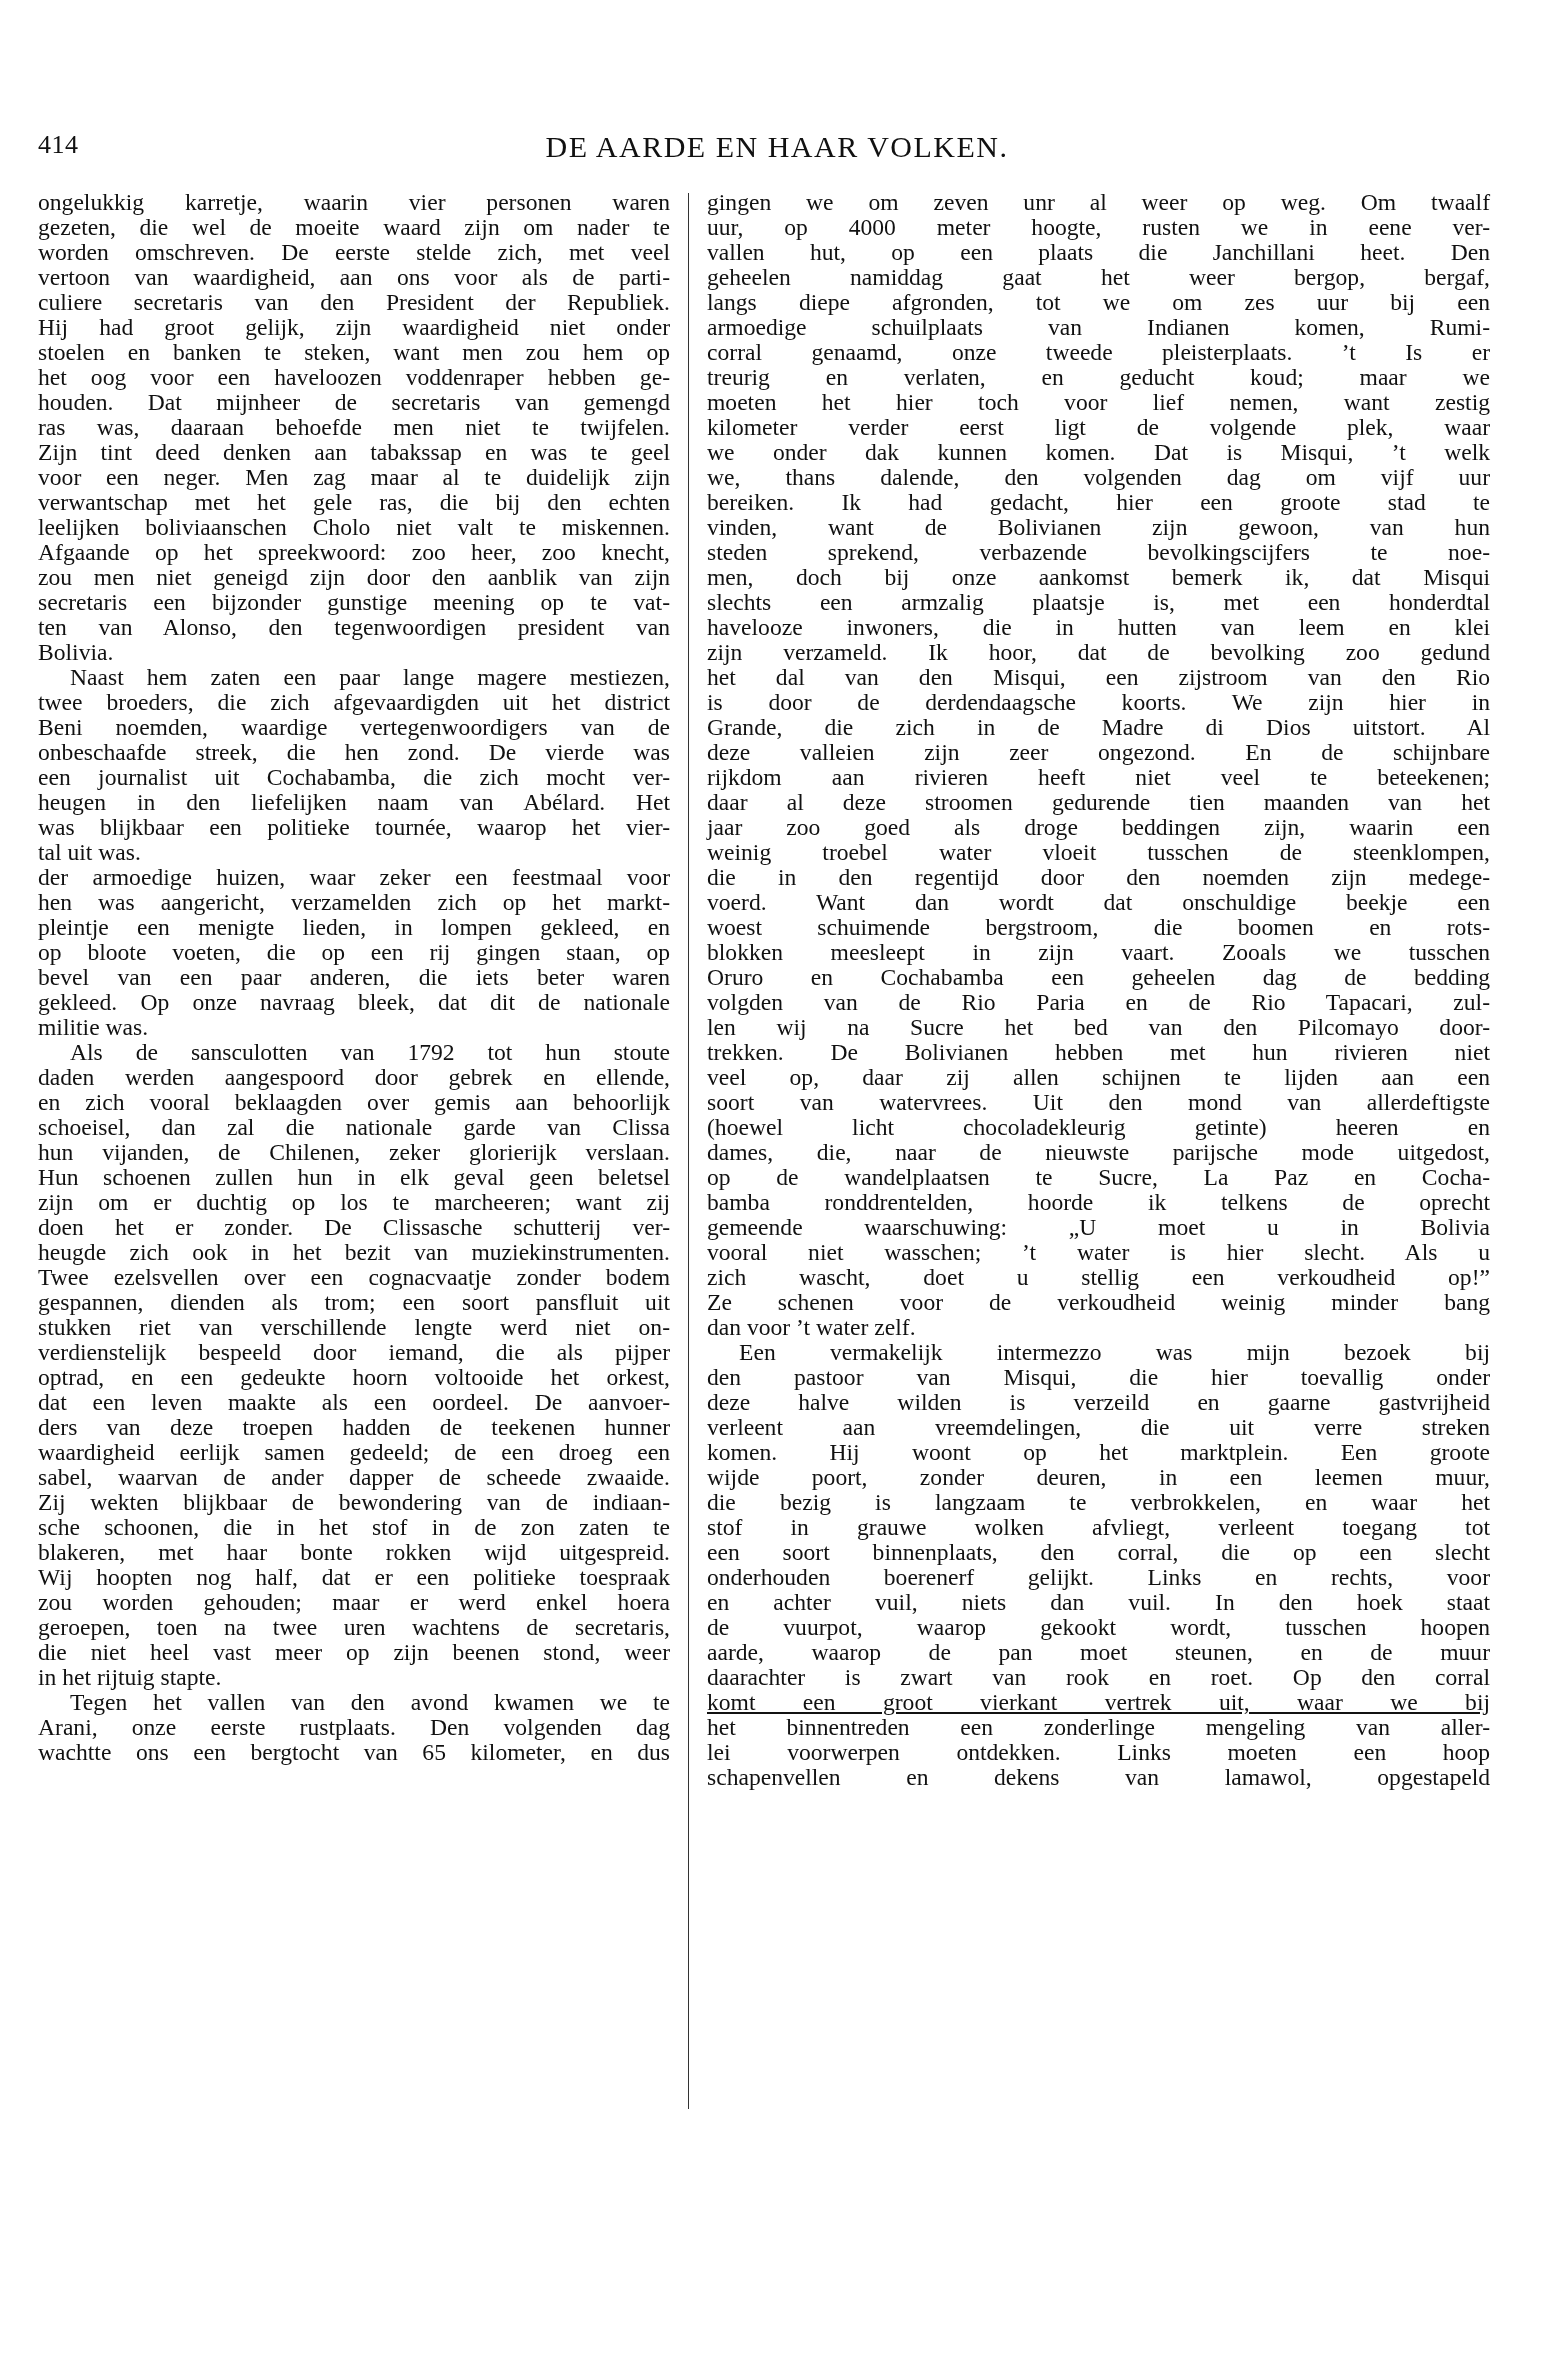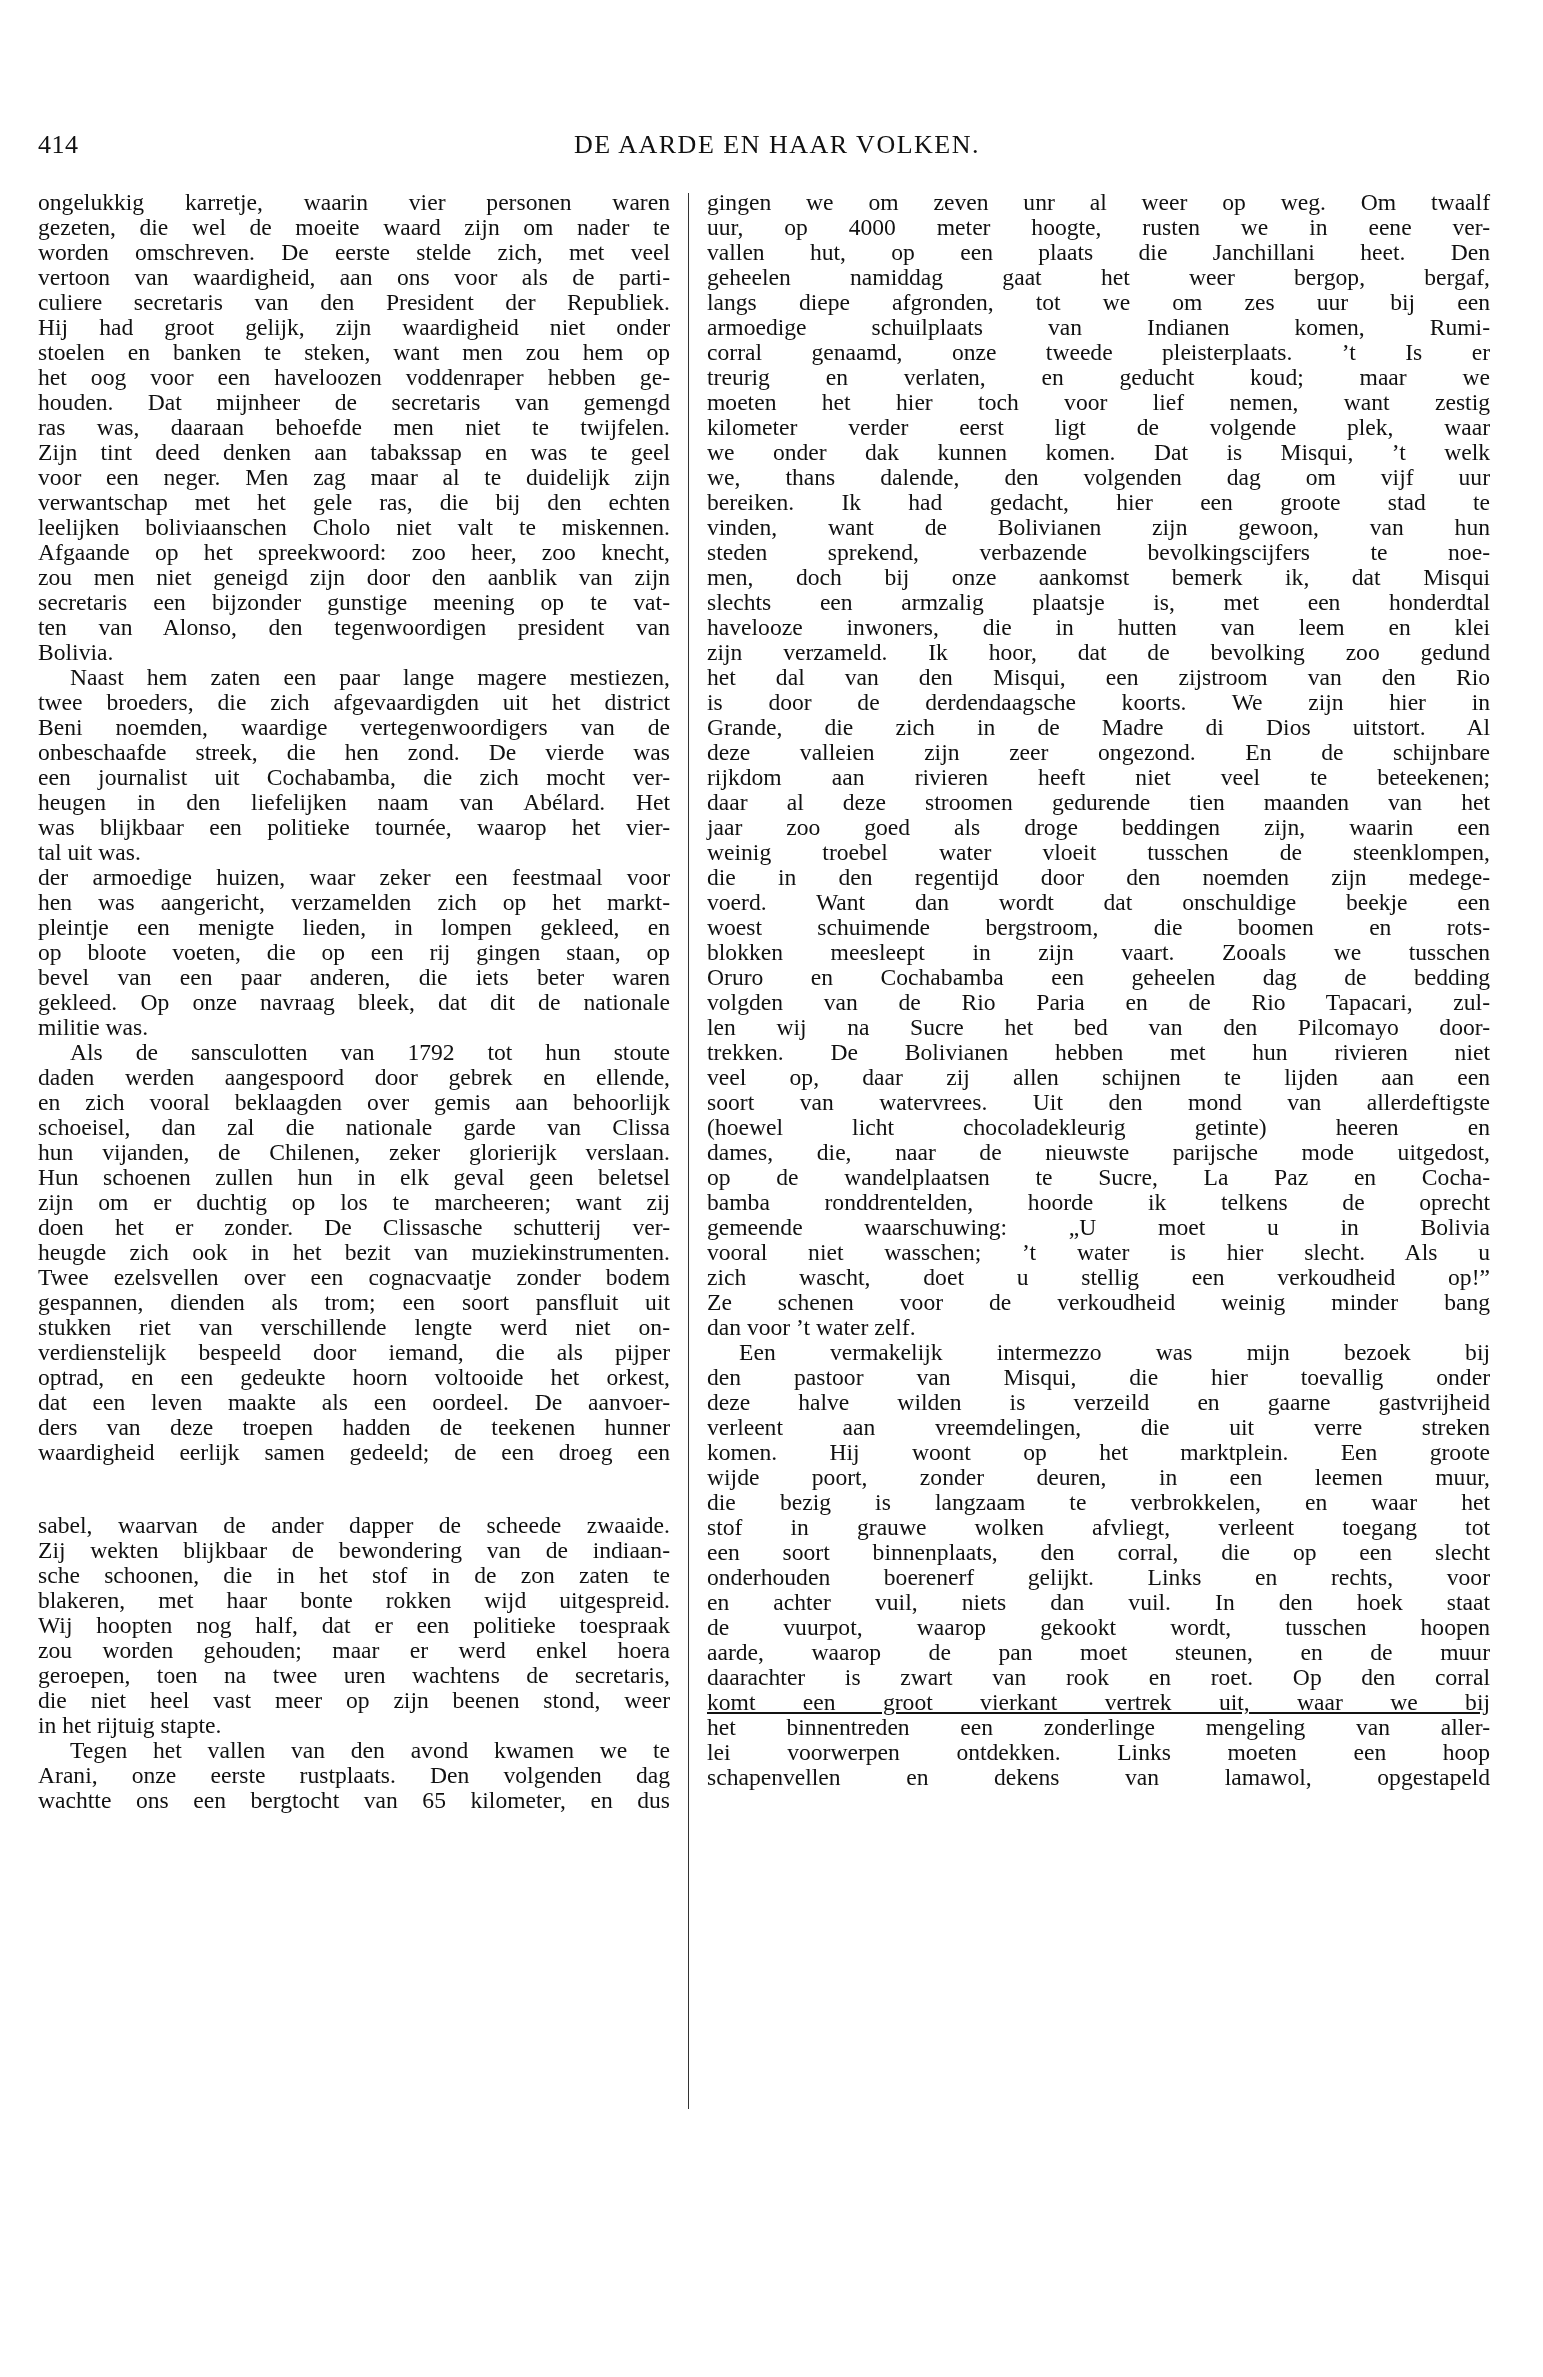--- a/index.html
+++ b/index.html
@@ -1,20 +1,20 @@
 <!DOCTYPE html>
 <html style="font-size:8px"><head>
 <meta charset="utf-8">
 <style>
   html, body { margin: 0; padding: 0; background: #ffffff; }
   body { width: 1544px; height: 2377px; position: relative; overflow: hidden;
          font-family: "Liberation Serif", "DejaVu Serif", serif; color: #111111; }
   .page-number { position: absolute; left: 38px; top: 130px; font-size: 26px; letter-spacing: 0.5px; }
   .running-head { position: absolute; left: 0; right: 0; top: 130px; text-align: center;
-                  font-size: 26px; letter-spacing: 1.5px; padding-left: 10px; }
+                  font-size: 30px; letter-spacing: 1.5px; padding-left: 10px; }
   .column { position: absolute; top: 190px; width: 632px; }
   .col-left { left: 38px; }
   .col-right { left: 707px; width: 783px; }
   .column-rule { position: absolute; left: 688px; top: 193px; width: 1px; height: 1916px; background: #333333; }
   .line { display: block; height: 25px; line-height: 25px; font-size: 23.6px;
           text-align: justify; text-align-last: justify; white-space: nowrap; overflow: visible;
           transform-origin: left center; }
   .line.last { text-align-last: left; }
   .line.indent { padding-left: 32px; }
   .col-right .line { font-size: 23.6px; }
@@ -77,21 +77,21 @@
       <span class="line" style="display: block;">doen het er zonder. De Clissasche schutterij ver-</span>
       <span class="line" style="display: block;">heugde zich ook in het bezit van muziekinstrumenten.</span>
       <span class="line" style="display: block;">Twee ezelsvellen over een cognacvaatje zonder bodem</span>
       <span class="line" style="display: block;">gespannen, dienden als trom; een soort pansfluit uit</span>
       <span class="line" style="display: block;">stukken riet van verschillende lengte werd niet on-</span>
       <span class="line" style="display: block;">verdienstelijk bespeeld door iemand, die als pijper</span>
       <span class="line" style="display: block;">optrad, en een gedeukte hoorn voltooide het orkest,</span>
       <span class="line" style="display: block;">dat een leven maakte als een oordeel. De aanvoer-</span>
       <span class="line" style="display: block;">ders van deze troepen hadden de teekenen hunner</span>
       <span class="line" style="display: block;">waardigheid eerlijk samen gedeeld; de een droeg een</span>
-      <span class="line" style="display: block; margin-top: 48px;">sabel, waarvan de ander dapper de scheede zwaaide.</span>
+      <span class="line" style="display: block;">sabel, waarvan de ander dapper de scheede zwaaide.</span>
       <span class="line" style="display: block;">Zij wekten blijkbaar de bewondering van de indiaan-</span>
       <span class="line" style="display: block;">sche schoonen, die in het stof in de zon zaten te</span>
       <span class="line" style="display: block;">blakeren, met haar bonte rokken wijd uitgespreid.</span>
       <span class="line" style="display: block;">Wij hoopten nog half, dat er een politieke toespraak</span>
       <span class="line" style="display: block;">zou worden gehouden; maar er werd enkel hoera</span>
       <span class="line" style="display: block;">geroepen, toen na twee uren wachtens de secretaris,</span>
       <span class="line" style="display: block;">die niet heel vast meer op zijn beenen stond, weer</span>
       <span class="line last" style="display: block;">in het rijtuig stapte.</span>
     </div>
     <div>

